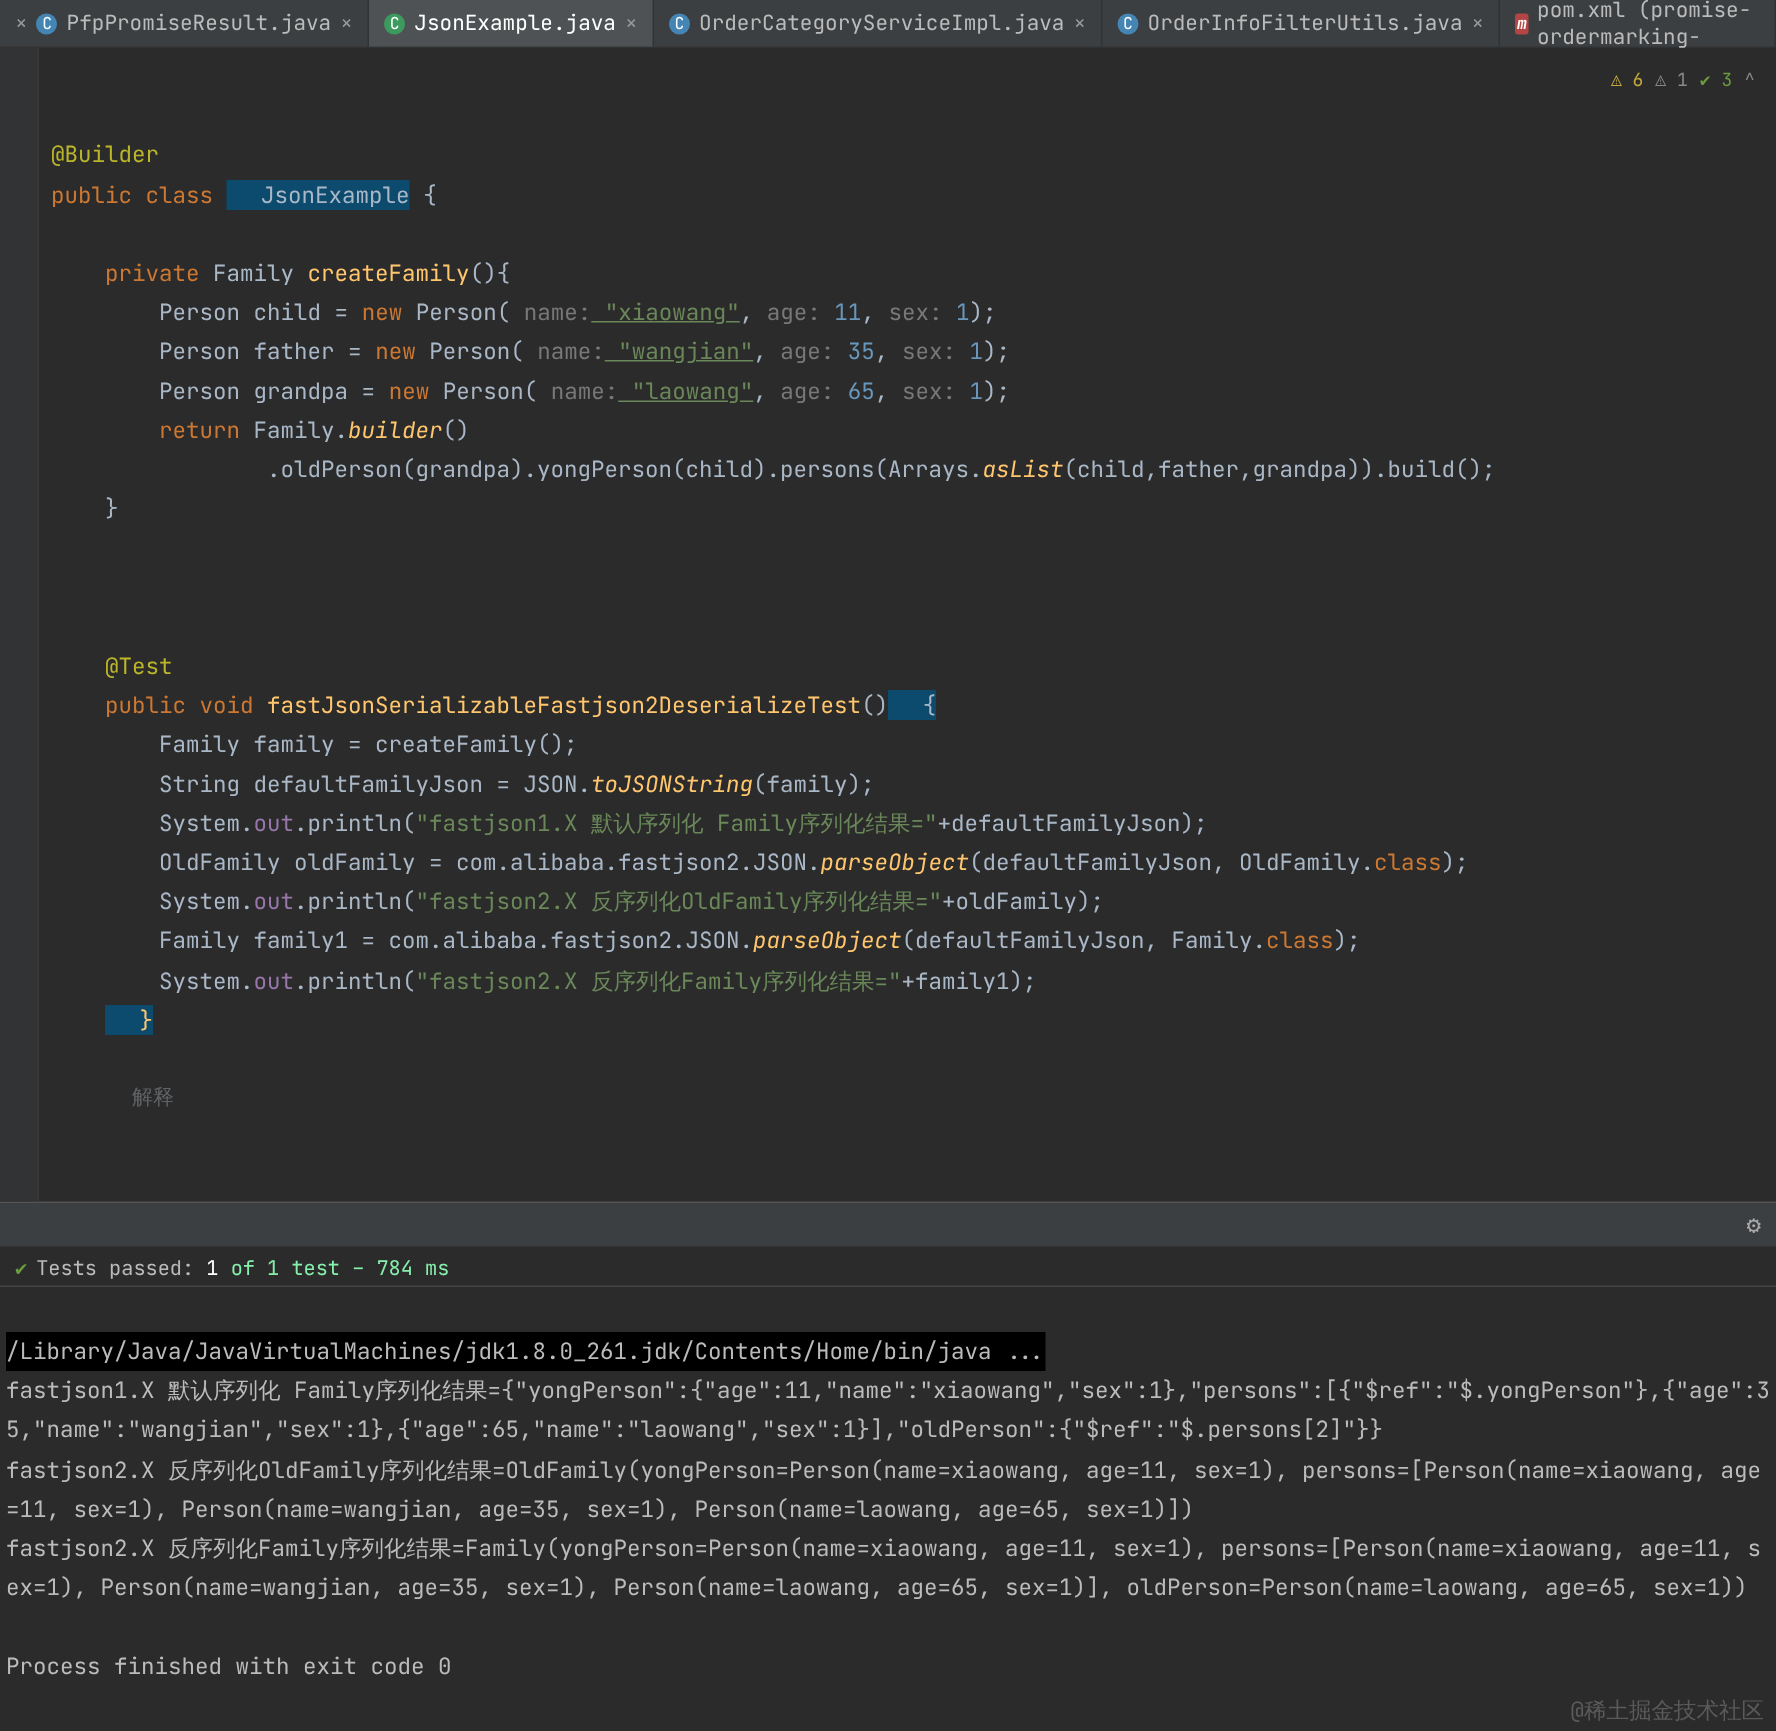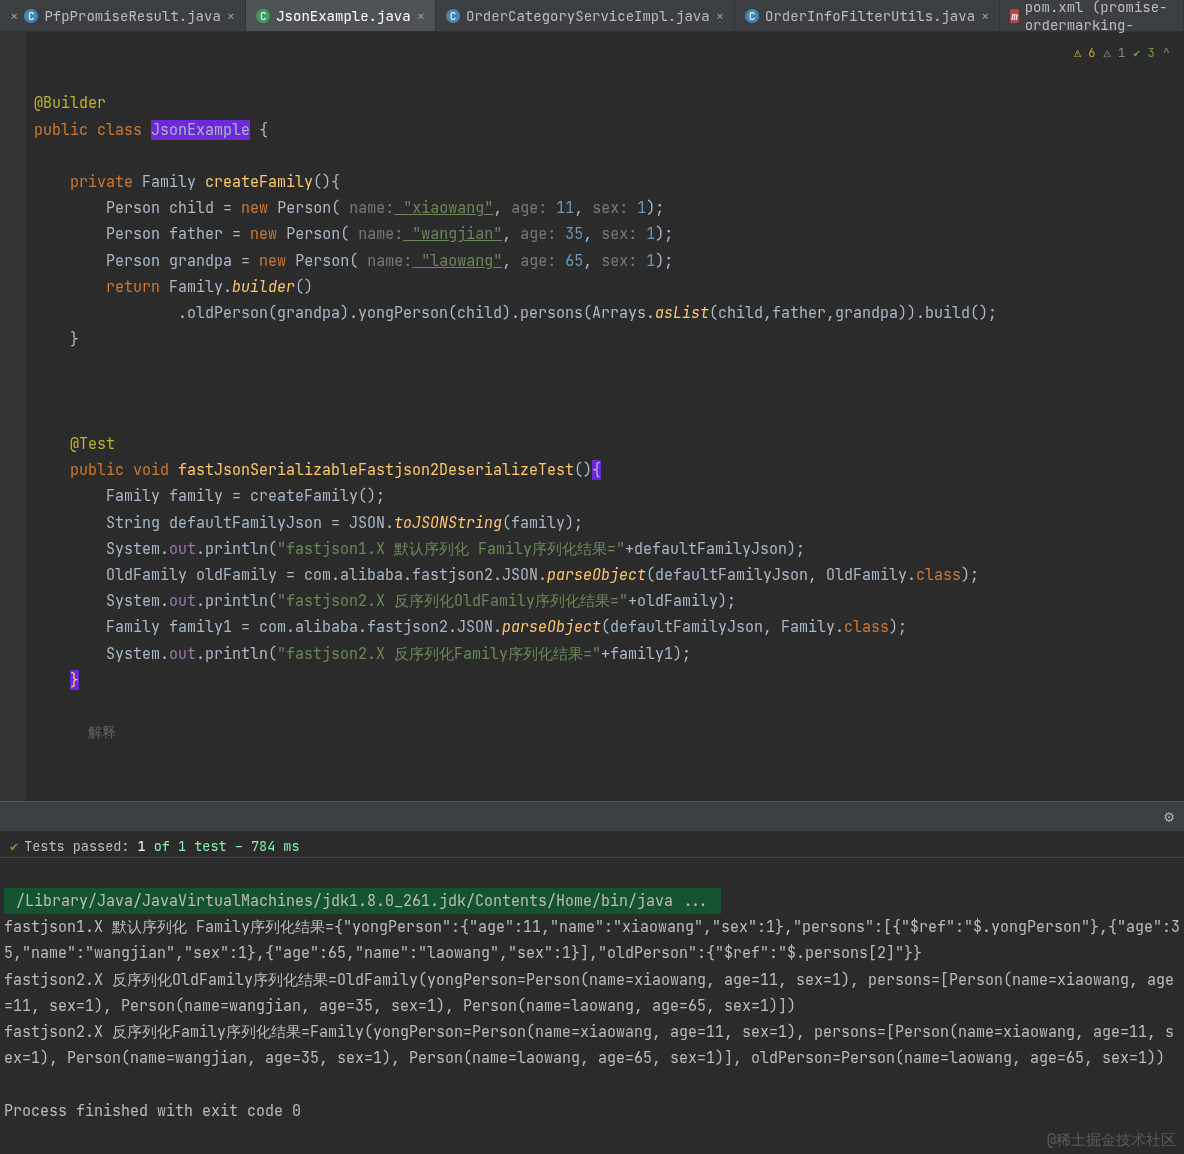--- a/index.html
+++ b/index.html
@@ -60,21 +60,21 @@
   }
   .kw { color: #cc7832; text-align: center; }
   .ann { color: #bbb529; }
   .mth { color: #ffc66d; margin-top: 24px; }
   .str { color: #6a8759; }
   .num { color: #6897bb; }
   .fld { color: #9876aa; }
   .hint { color: #787878; }
   .static-mth { color: #ffc66d; font-style: italic; margin-top: 34px; }
   .underl { text-decoration: underline; }
-  .hl { background: #6d28d9; }
+  .hl { background: #0c4a6e; padding-left: 23px; }
   .inlay { color: #606366; position: absolute; left: 62px; font-size: 14px; }
   .status-icons {
     position: absolute;
     top: 8px;
     right: 14px;
     display: flex;
     gap: 8px;
     font-size: 12px;
     color: #999;
     align-items: center;
@@ -102,21 +102,21 @@
     display: flex; align-items: center; gap: 6px;
   }
   .console {
     padding: 4px;
     font-size: 15px;
     line-height: 26.2px;
     color: #bbbbbb;
     white-space: pre-wrap;
     word-break: break-all;
   }
-  .cmd-line { background: #14532d; padding: 0 12px; display: inline-block; }
+  .cmd-line { background: #000000; padding: 0 0; display: inline-block; }
   .watermark {
     position: absolute;
     bottom: 4px; right: 8px;
     font-size: 15px; color: #5a5a5a;
   }
 </style>
 </head>
 <body>
 
 <div class="tabs">

